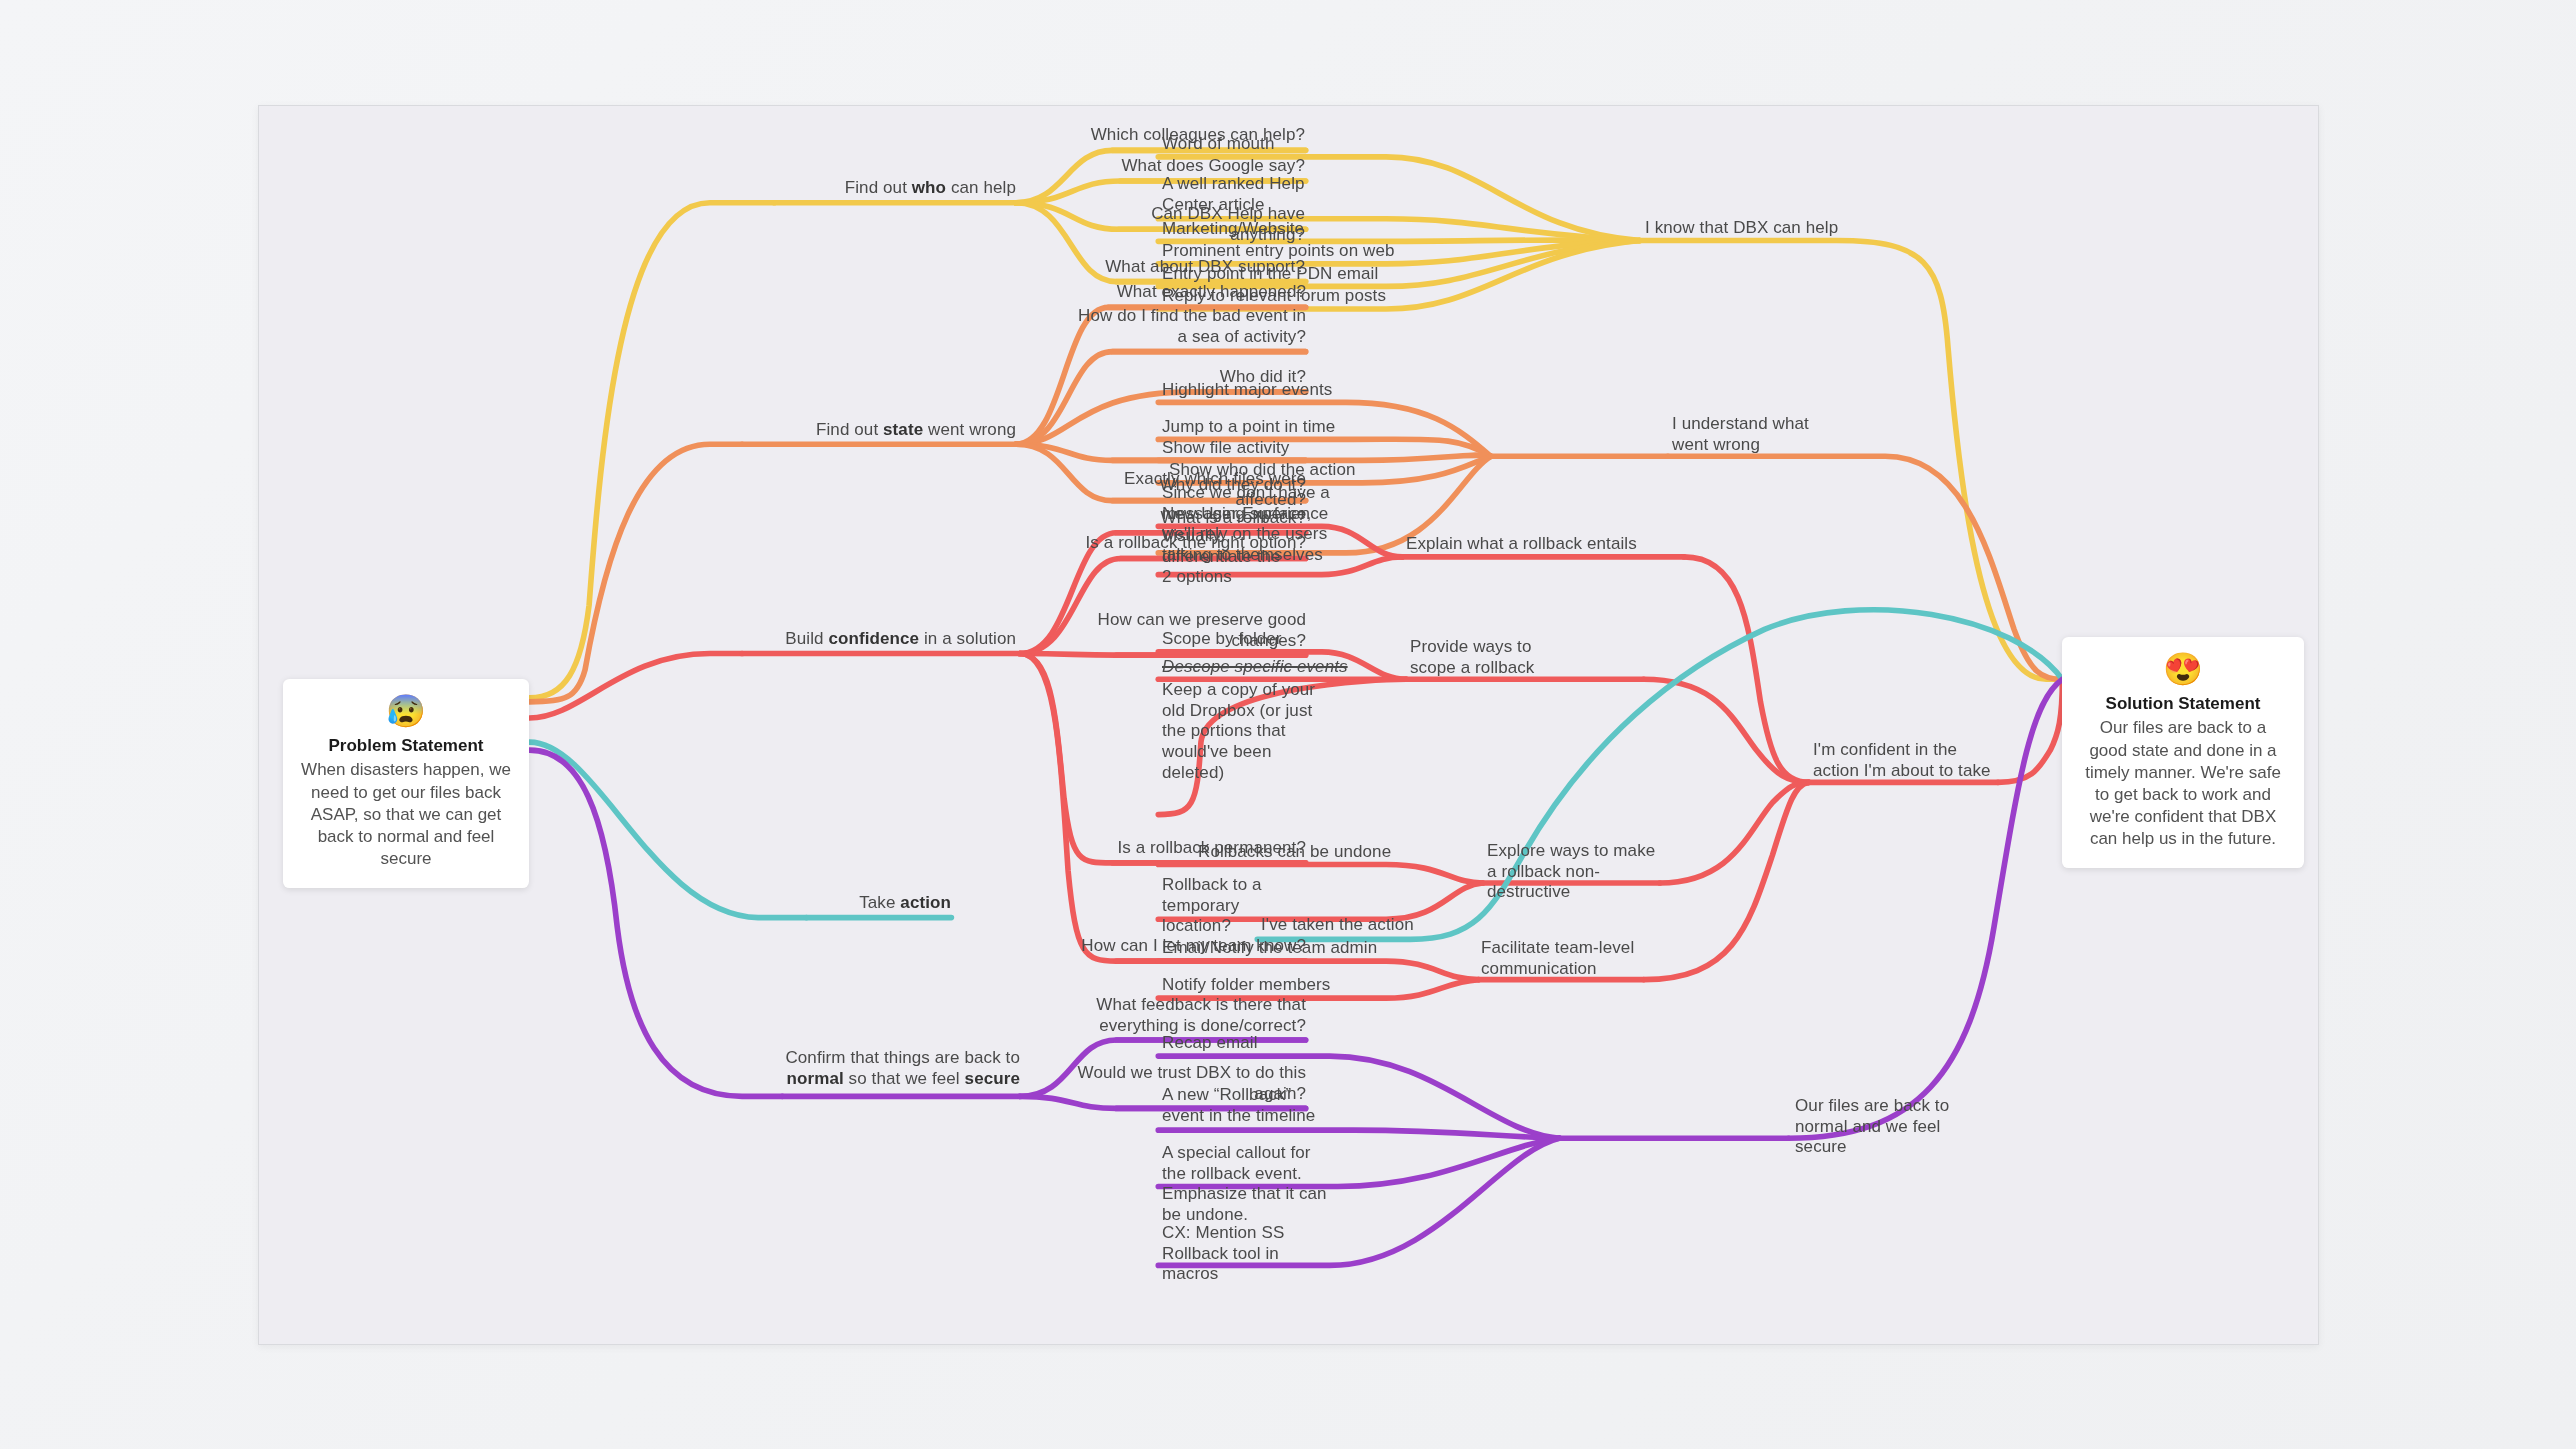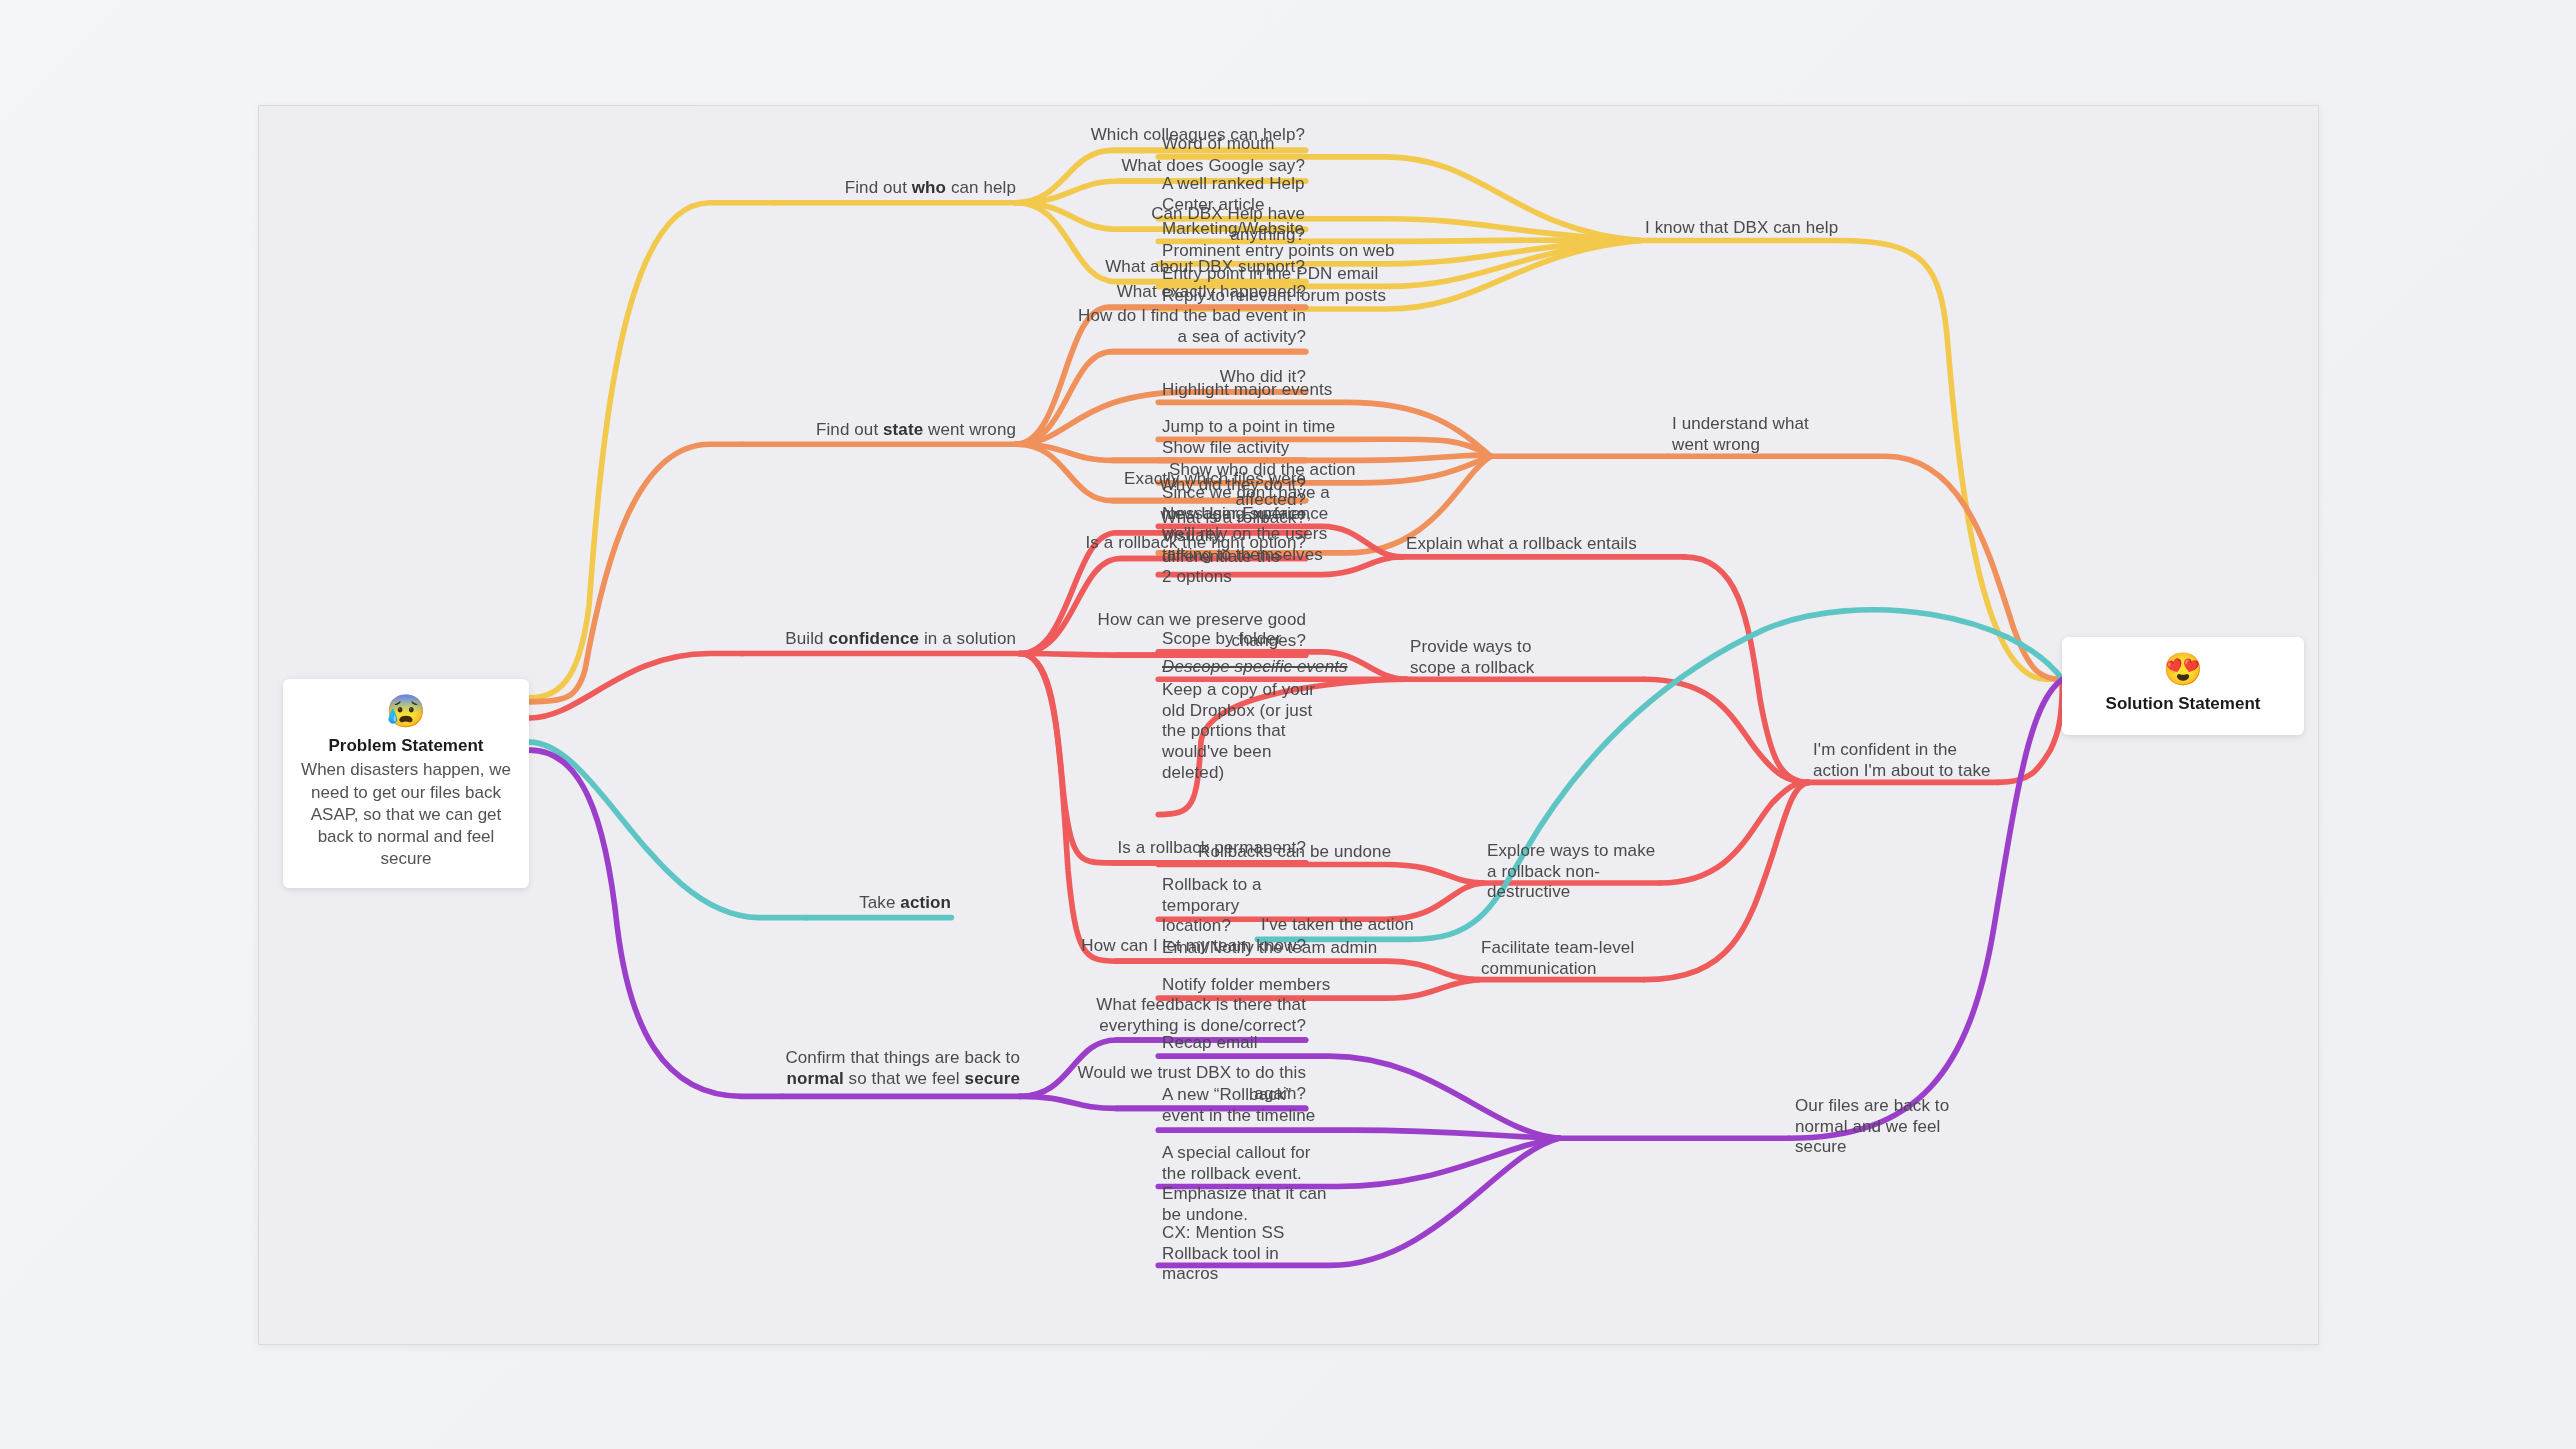--- a/index.html
+++ b/index.html
@@ -184,20 +184,21 @@
 
     <div class="card" id="problem-card">
       <span class="emoji">😰</span>
       <span class="ttl">Problem Statement</span>
       <span class="body">When disasters happen, we need to get our files back ASAP, so that we can get back to normal and feel secure</span>
     </div>
 
     <div class="card" id="solution-card">
       <span class="emoji">😍</span>
       <span class="ttl">Solution Statement</span>
+      <span class="body">Our files are back to a good state and done in a timely manner. We're safe to  get back to work and we're confident that DBX can help us in the future.</span>
     </div>
 
     <div class="node r" style="left:515px; top:72px; width:242px;">Find out <b>who</b> can help</div>
 
     <div class="node r" style="left:821px; top:19.3px; width:225px;">Which colleagues can help?</div>
     <div class="node r" style="left:821px; top:50px; width:225px;">What does Google say?</div>
     <div class="node r" style="left:821px; top:98px; width:225px;">Can DBX Help have anything?</div>
     <div class="node r" style="left:821px; top:151px; width:225px;">What about DBX support?</div>
 
     <div class="node l" style="left:903px; top:28px; width:233px;">Word of mouth</div>

